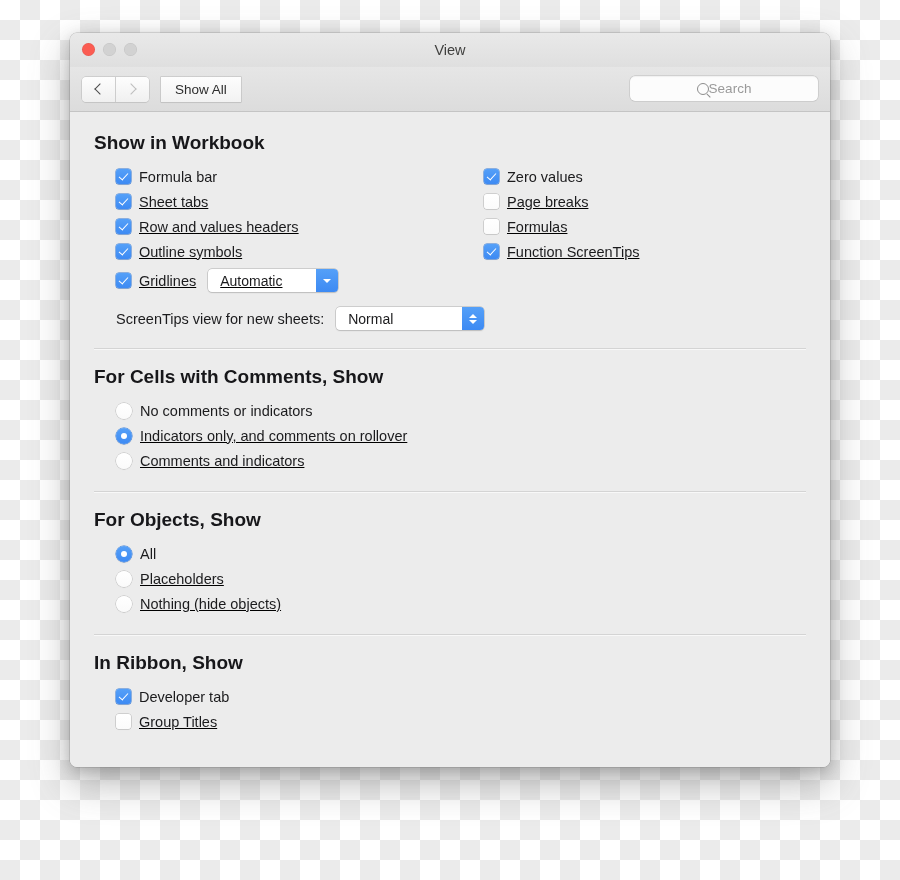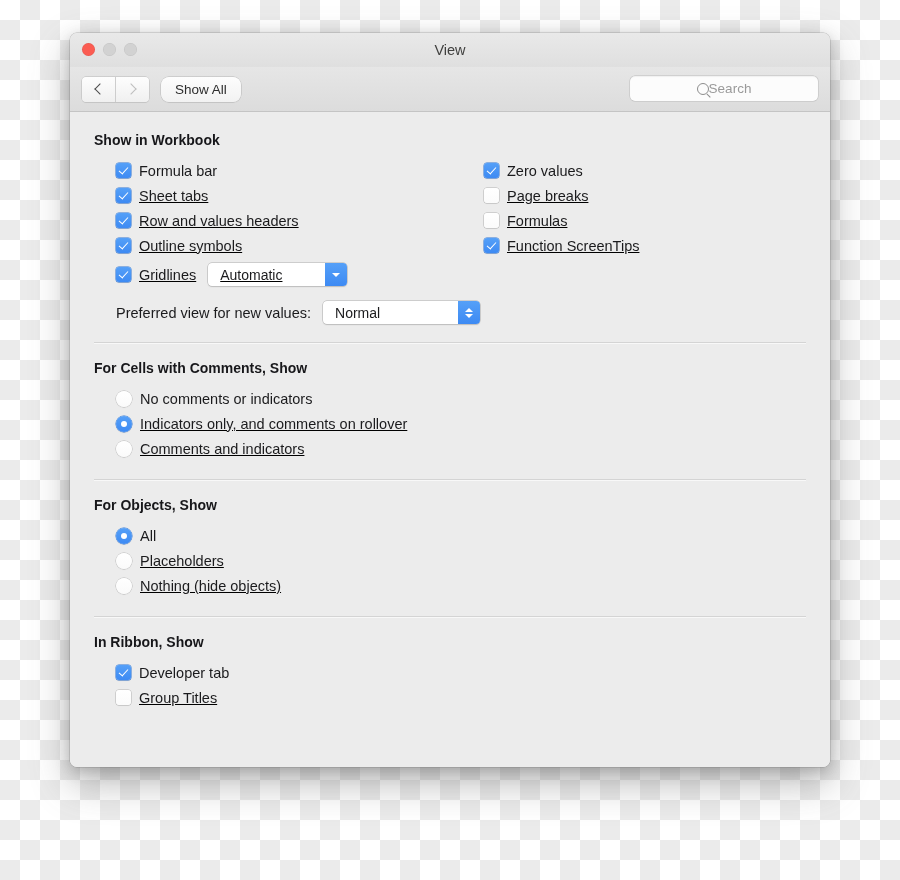--- a/index.html
+++ b/index.html
@@ -113,21 +113,21 @@
   }
   .chev-right {
     border-color: #bdbdbd;
     transform: rotate(45deg);
     margin-right: 3px;
   }
   .showall-btn {
     margin-left: 12px;
     height: 25px;
     padding: 0 14px;
-    border-radius: 8px;
+    border-radius: 0;
     background: linear-gradient(#fdfdfd, #f2f2f2);
     box-shadow: 0 0 0 0.5px #b5b5b5, 0 1px 1px rgba(0,0,0,0.06);
     display: flex;
     align-items: center;
     font-size: 13.5px;
     color: #2e2e2e;
   }
   .search-field {
     position: absolute;
     right: 12px;
@@ -164,21 +164,21 @@
   }
 
   
   .content {
     flex: 1;
     background: #ececec;
     padding: 20px 24px 0 24px;
     box-sizing: border-box;
   }
   .section-title {
-    font-size: 14px;
+    font-size: 19px;
     font-weight: bold;
     color: #17171a;
     margin: 0 0 10px 0;
   }
   .divider {
     height: 1px;
     background: #d4d4d4;
     border-bottom: 1px solid #f8f8f8;
     margin: 18px 0 16px 0;
   }
@@ -274,21 +274,21 @@
     height: 23px;
     border-radius: 4px;
     overflow: hidden;
     background: #ffffff;
     box-shadow: 0 0 0 0.5px #adadad, 0 1px 1.5px rgba(0,0,0,0.12);
     margin-left: 12px;
   }
   .popup .value {
     display: flex;
     align-items: center;
-    padding: 0 19px 0 12px;
+    padding: 0 10px 0 12px;
     font-size: 14px;
     color: #1b1b1d;
     white-space: nowrap;
   }
   .popup .arrow-box {
     width: 22px;
     background: linear-gradient(#55a0f8, #3d8af3);
     display: flex;
     flex-direction: column;
     align-items: center;
@@ -402,21 +402,21 @@
             <span class="opt-label">Formulas</span>
           </div>
           <div class="row">
             <span class="cb on"></span>
             <span class="opt-label">Function ScreenTips</span>
           </div>
         </div>
       </div>
 
       <div class="pref-row">
-        <span class="pref-label">Preferred view for new values:</span>
+        <span class="pref-label">ScreenTips view for new sheets:</span>
         <span class="popup wide">
           <span class="value">Normal</span>
           <span class="arrow-box">
             <span class="arrow-up"></span>
             <span class="arrow-dn"></span>
           </span>
         </span>
       </div>
     </div>
 

